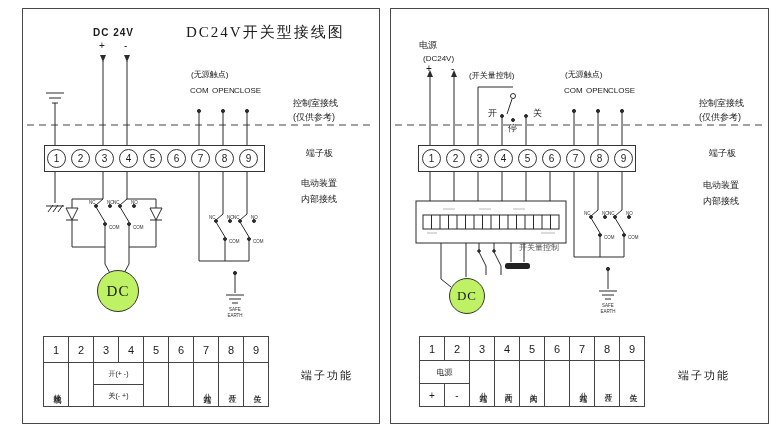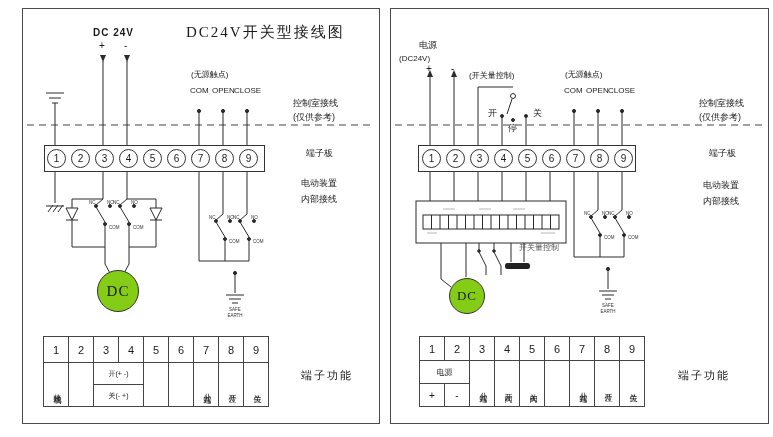--- a/index.html
+++ b/index.html
@@ -8,21 +8,21 @@
   .panel{position:absolute;top:8px;height:414px;border:1px solid #4a4a4a;background:#fff;}
   #panel-left{left:22px;width:356px;}
   #panel-right{left:390px;width:377px;}
   .lab{position:absolute;white-space:nowrap;color:#1a1a1a;line-height:1.1;}
   .serif{font-family:"Liberation Serif",serif;text-align:center;}
   .title{font-size:15px;letter-spacing:2px;font-weight:500;}
   .wires{position:absolute;left:0;top:0;}
   .strip{position:absolute;border:1px solid #333;background:#fff;}
   .term{position:absolute;top:3px;width:17px;height:17px;border:1px solid #333;border-radius:50%;
         text-align:center;line-height:17px;font-size:10px;background:#fff;}
-  .motor{position:absolute;border:1.5px solid #333;border-radius:50%;background:#84cc16;
+  .motor{position:absolute;border:1.5px solid #333;border-radius:50%;background:#bef264;
          display:flex;align-items:center;justify-content:center;
          font-family:"Liberation Serif",serif;font-size:15px;letter-spacing:1px;}
   table.fn{border-collapse:collapse;position:absolute;table-layout:fixed;background:#fff;}
   table.fn td{border:1px solid #444;text-align:center;vertical-align:middle;padding:0;overflow:hidden;}
   .vcell{writing-mode:vertical-rl;text-orientation:upright;letter-spacing:1px;font-size:8px;
          display:inline-block;margin:0 auto;}
   .num{font-size:11px;}
   #watermark{position:absolute;left:254px;top:134px;z-index:40;font-size:40px;letter-spacing:5px;
              font-family:"Liberation Serif",serif;font-weight:bold;pointer-events:none;}
   #tooltip-label{position:absolute;left:268px;top:232px;z-index:50;font-size:12px;
@@ -276,21 +276,21 @@
         <text x="213" y="230">COM</text>
         <text x="217" y="206">NC</text>
         <text x="235" y="206">NO</text>
         <text x="237" y="230">COM</text>
         <text x="217" y="298" text-anchor="middle">SAFE</text>
         <text x="217" y="304" text-anchor="middle">EARTH</text>
       </g>
     </svg>
 
     <div class="lab" style="left:28px;top:32px;font-size:9px;">电源</div>
-    <div class="lab" style="left:8px;top:46px;font-size:8px;">(DC24V)</div>
+    <div class="lab" style="left:32px;top:46px;font-size:8px;">(DC24V)</div>
     <div class="lab" style="left:35px;top:54px;font-size:10px;">+</div>
     <div class="lab" style="left:60px;top:54px;font-size:10px;">-</div>
     <div class="lab" style="left:78px;top:63px;font-size:8px;">(开关量控制)</div>
     <div class="lab" style="left:97px;top:100px;font-size:9px;">开</div>
     <div class="lab" style="left:117px;top:115px;font-size:9px;">停</div>
     <div class="lab" style="left:142px;top:100px;font-size:9px;">关</div>
     <div class="lab" style="left:174px;top:62px;font-size:8px;">(无源触点)</div>
     <div class="lab" style="left:173px;top:78px;font-size:8px;">COM</div>
     <div class="lab" style="left:195px;top:78px;font-size:8px;">OPEN</div>
     <div class="lab" style="left:217px;top:78px;font-size:8px;">CLOSE</div>

